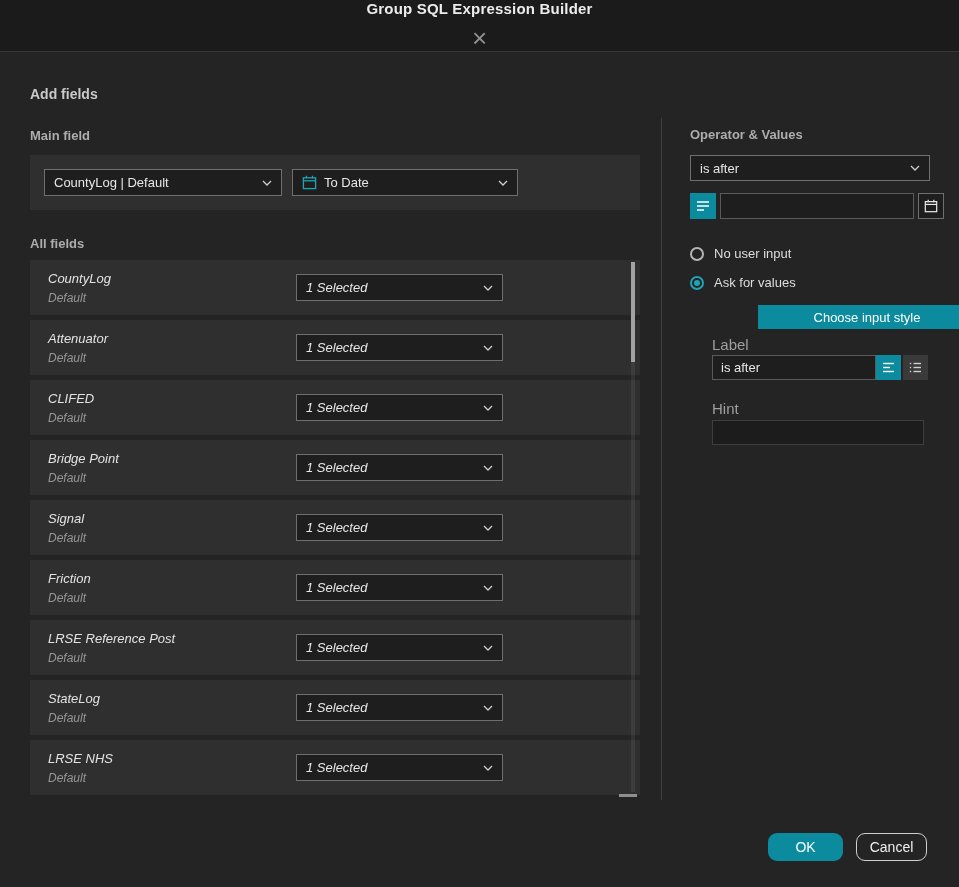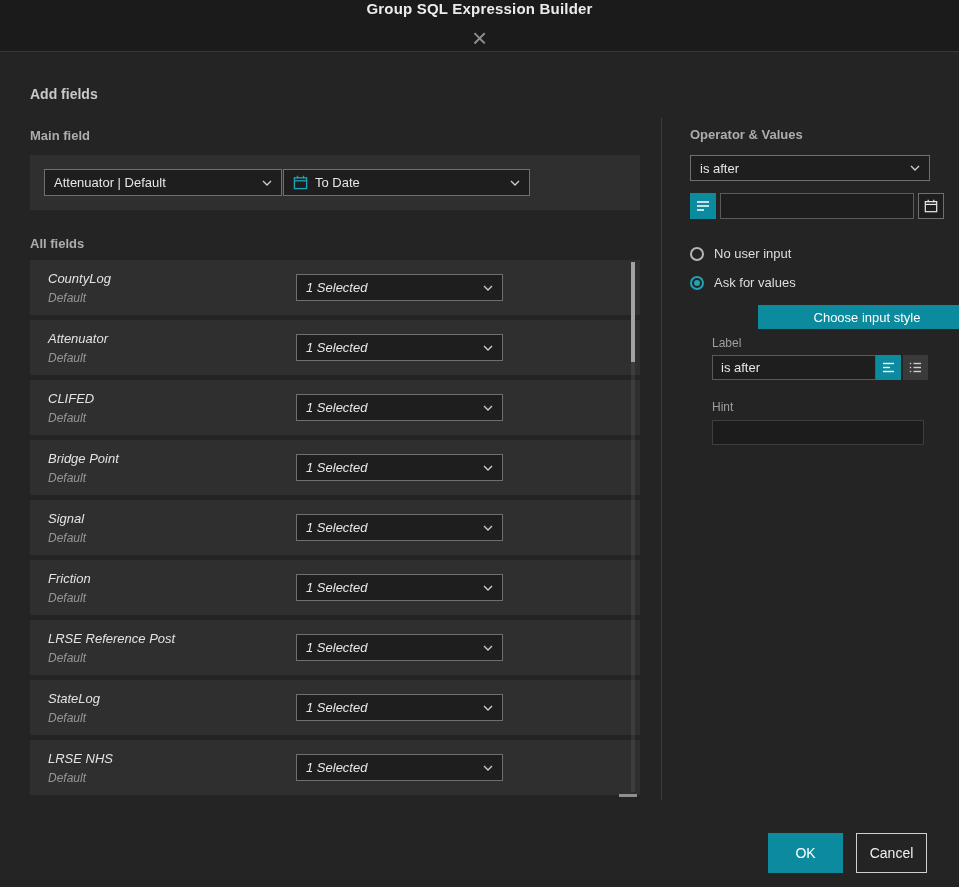--- a/index.html
+++ b/index.html
@@ -33,21 +33,21 @@
     background: var(--input-bg); border: 1px solid var(--input-border);
     height: 27px; display: flex; align-items: center; padding: 0 9px;
     font-size: 13px; color: #e6e6e6; cursor: pointer;
   }
   .dd .lbl { flex: 1; white-space: nowrap; overflow: hidden; }
   .chev { flex: none; margin-left: 6px; }
 
   
   .main-panel { position: absolute; left: 30px; top: 155px; width: 610px; height: 55px; background: var(--panel); }
   .main-panel .dd.field { position: absolute; left: 14px; top: 14px; width: 238px; }
-  .main-panel .dd.date  { position: absolute; left: 253px; top: 14px; width: 247px; justify-content: space-between; }
+  .main-panel .dd.date  { position: absolute; left: 262px; top: 14px; width: 226px; justify-content: space-between; }
   .cal-teal { color: var(--accent-bright); margin-right: 7px; flex: none; display: flex; }
 
   
   .list { position: absolute; left: 30px; top: 260px; width: 610px; height: 535px; font-style: italic; }
   .row { position: relative; height: 55px; background: var(--panel); margin-bottom: 5px; }
   .row .name { position: absolute; left: 18px; top: 11px; font-size: 13px; color: #e3e3e3; }
   .row .sub  { position: absolute; left: 18px; top: 31px; font-size: 12px; color: #979797; }
   .row .dd   { position: absolute; left: 266px; top: 14px; width: 207px; }
 
   .vscroll { position: absolute; right: 5px; top: 2px; width: 4px; height: 530px; background: rgba(255,255,255,0.07); }
@@ -79,48 +79,48 @@
     content: ""; position: absolute; left: 2px; top: 2px; width: 6px; height: 6px;
     border-radius: 50%; background: var(--accent-bright);
   }
   .radio-label { font-size: 13px; color: #dedede; }
 
   .choose-btn {
     position: absolute; left: 712px; top: 305px; width: 218px; height: 24px;
     background: var(--accent); color: #fff; font-size: 13px;
     display: flex; align-items: center; justify-content: center; cursor: pointer; margin-left: 46px;
   }
-  .mini-label { position: absolute; font-size: 12px; color: #9f9f9f; }
+  .mini-label { position: absolute; font-size: 15px; color: #9f9f9f; }
   .label-row { position: absolute; left: 712px; top: 355px; width: 218px; height: 25px; display: flex; }
   .label-row .text-input { width: 164px; height: 25px; }
   .label-row .icon-btn { width: 25px; height: 25px; }
   .label-row .icon-btn.dim { background: #3a3a3a; color: #cfcfcf; margin-left: 2px; }
   .hint-input { position: absolute; left: 712px; top: 420px; width: 212px; height: 25px; background: #1c1c1c; border: 1px solid #3e3e3e; }
 
   
-  .btn { position: absolute; height: 40px; font-size: 14px; display: flex; align-items: center; justify-content: center; cursor: pointer; }
+  .btn { position: absolute; height: 28px; font-size: 14px; display: flex; align-items: center; justify-content: center; cursor: pointer; border-radius: 9px; }
   .btn.primary { left: 768px; top: 833px; width: 75px; background: var(--accent); color: #fff; }
   .btn.secondary { left: 856px; top: 833px; width: 71px; background: transparent; border: 1px solid #cfcfcf; color: #f0f0f0; }
 </style>
 </head>
 <body>
 
 <div class="dialog">
 
   <div class="header">
     <span class="header-title">Group SQL Expression Builder</span>
     <span class="close">×</span>
   </div>
 
   <div class="sec-title" style="left:30px; top:86px;">Add fields</div>
   <div class="sub-label" style="left:30px; top:128px;">Main field</div>
 
   <div class="main-panel">
     <div class="dd field">
-      <span class="lbl">Attenuator | Default</span>
+      <span class="lbl">CountyLog | Default</span>
       <svg class="chev" width="10" height="6" viewBox="0 0 10 6">
           <path d="M1 1 L5 5 L9 1" fill="none" stroke="#cfcfcf" stroke-width="1.3"></path>
         </svg>
     </div>
     <div class="dd date">
       <span class="cal-teal">
         <svg width="15" height="15" viewBox="0 0 16 16" fill="none" stroke="currentColor" stroke-width="1.4">
           <rect x="1.5" y="3" width="13" height="11.5"></rect>
             <line x1="1.5" y1="6.2" x2="14.5" y2="6.2"></line>
           <line x1="4.8" y1="0.8" x2="4.8" y2="3.6"></line>

